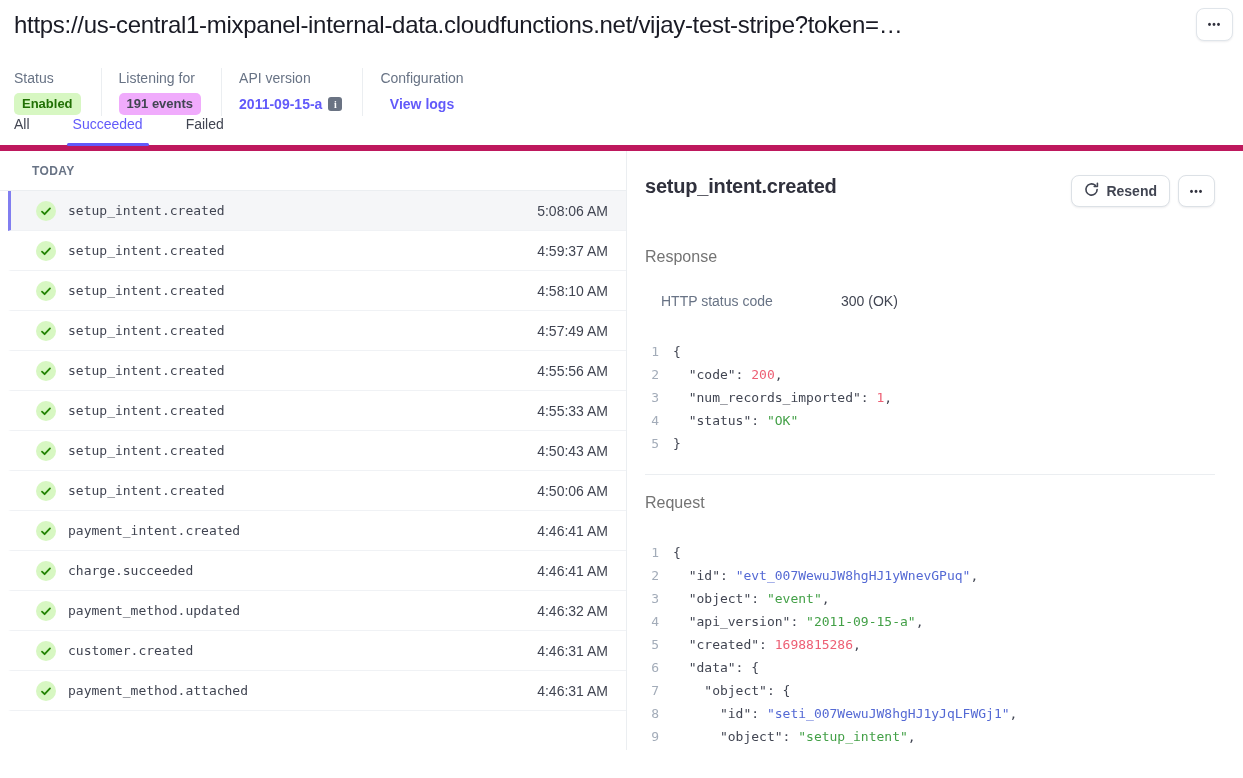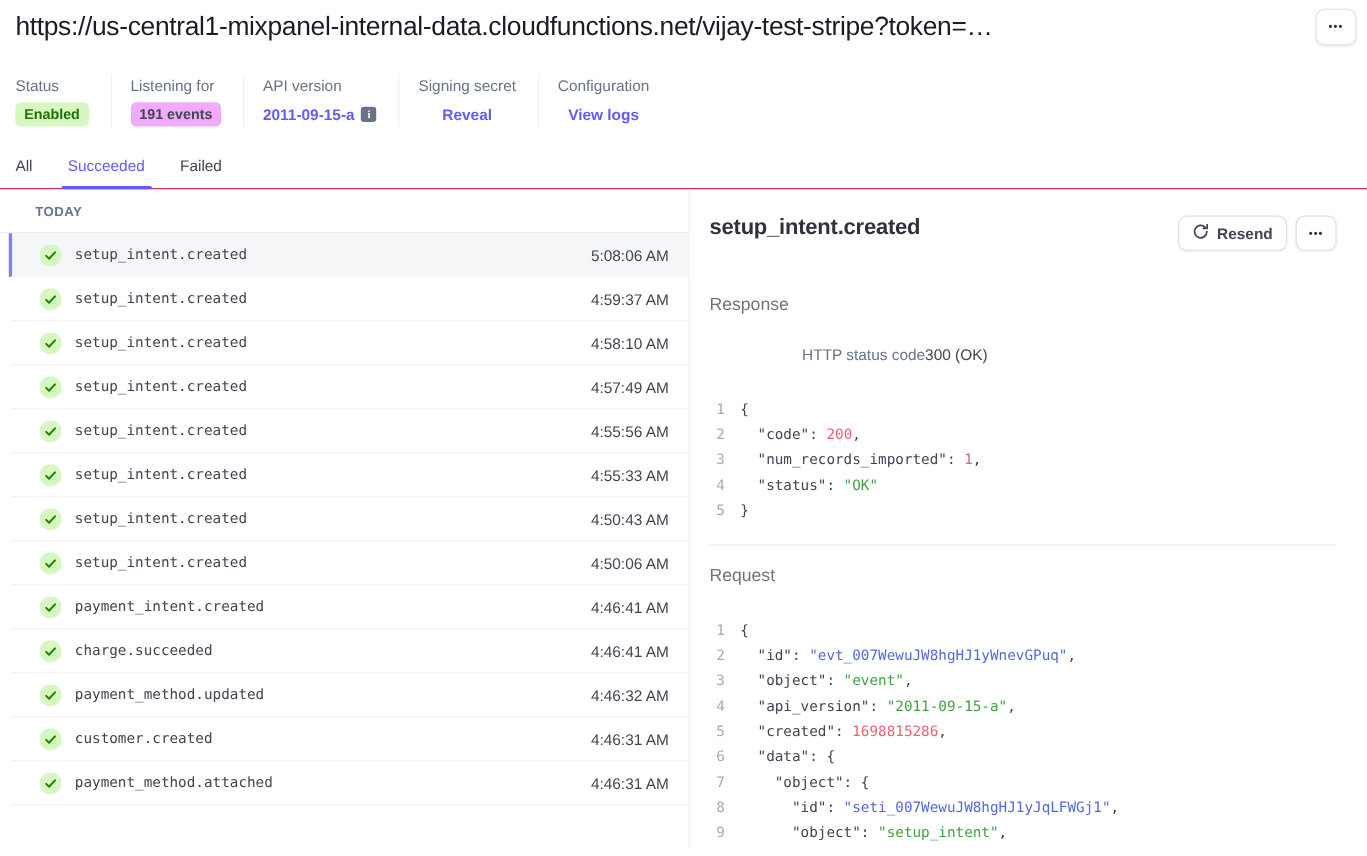--- a/index.html
+++ b/index.html
@@ -42,21 +42,21 @@
   .badge-gray  { background: #f0abfc; color: #414552; }
   .link { color: #625afa; font-size: 14px; font-weight: 600; text-decoration: none; cursor: pointer; }
   .info-icon {
     display: inline-flex; align-items: center; justify-content: center;
     width: 14px; height: 14px; border-radius: 3px; background: #6a7383;
     color: #fff; font-size: 10px; font-weight: 700;
     font-family: "Liberation Serif", serif; cursor: pointer;
   }
 
   
-  .tabs { display: flex; gap: 32px; padding-left: 14px; margin-top: 26px; border-bottom: 1px solid #be185d; }
+  .tabs { display: flex; gap: 43px; padding-left: 14px; border-bottom: 6px solid #be185d; }
   .tab { font-size: 14px; color: #414552; padding-bottom: 13px; position: relative; cursor: pointer; }
   .tab.active { color: #625afa; font-weight: 500; }
   .tab.active::after {
     content: ""; position: absolute; left: -6px; right: -6px; bottom: -1px;
     height: 3px; border-radius: 2px; background: #625afa;
   }
 
   
   .content { display: flex; height: 599px; }
 
@@ -87,21 +87,21 @@
     height: 32px; border-radius: 8px; border: 1px solid #dce1e6; background: #fff;
     box-shadow: 0 1px 2px rgba(20,30,50,0.08);
     font-family: "Liberation Sans", sans-serif;
     font-size: 14px; font-weight: 600; color: #414552;
     padding: 0 12px; display: flex; align-items: center; gap: 7px; cursor: pointer;
   }
   .btn.square { width: 37px; padding: 0; justify-content: center; font-size: 10px; font-weight: 700; letter-spacing: 1px; color: #30313d; }
   .section-heading { font-size: 16px; font-weight: 400; color: #737373; }
   .response-heading { margin-top: 41px; }
   .request-heading { margin-top: 19px; }
-  .kv { display: flex; margin-top: 25px; padding-left: 16px; font-size: 14px; line-height: 20px; text-align: right; }
+  .kv { display: flex; margin-top: 25px; padding-left: 16px; font-size: 14px; line-height: 20px; }
   .kv-label { width: 180px; color: #687385; }
   .kv-value { color: #414552; }
 
   .code { margin-top: 29px; font-family: "DejaVu Sans Mono", monospace; font-size: 13px; line-height: 23px; }
   .code-line { display: flex; }
   .line-num { width: 14px; text-align: right; color: #a3acb9; flex-shrink: 0; user-select: none; }
   .line-content { margin-left: 14px; white-space: pre; }
   .tok-plain { color: #414552; }
   .tok-num   { color: #ed5f74; }
   .tok-str   { color: #43a047; }
@@ -130,26 +130,20 @@
     <div class="status-label">Listening for</div>
     <div class="status-value">
       <span class="badge badge-gray">191 events</span>
     </div>
   </div>
   <div class="status-item">
     <div class="status-label">API version</div>
     <div class="status-value">
       <a class="link">2011-09-15-a</a>
       <span class="info-icon">i</span>
-    </div>
-  </div>
-  <div class="status-item">
-    <div class="status-label">Signing secret</div>
-    <div class="status-value">
-      <a class="link">Reveal</a>
     </div>
   </div>
   <div class="status-item">
     <div class="status-label">Configuration</div>
     <div class="status-value">
       <a class="link">View logs</a>
     </div>
   </div>
 </section>
 

